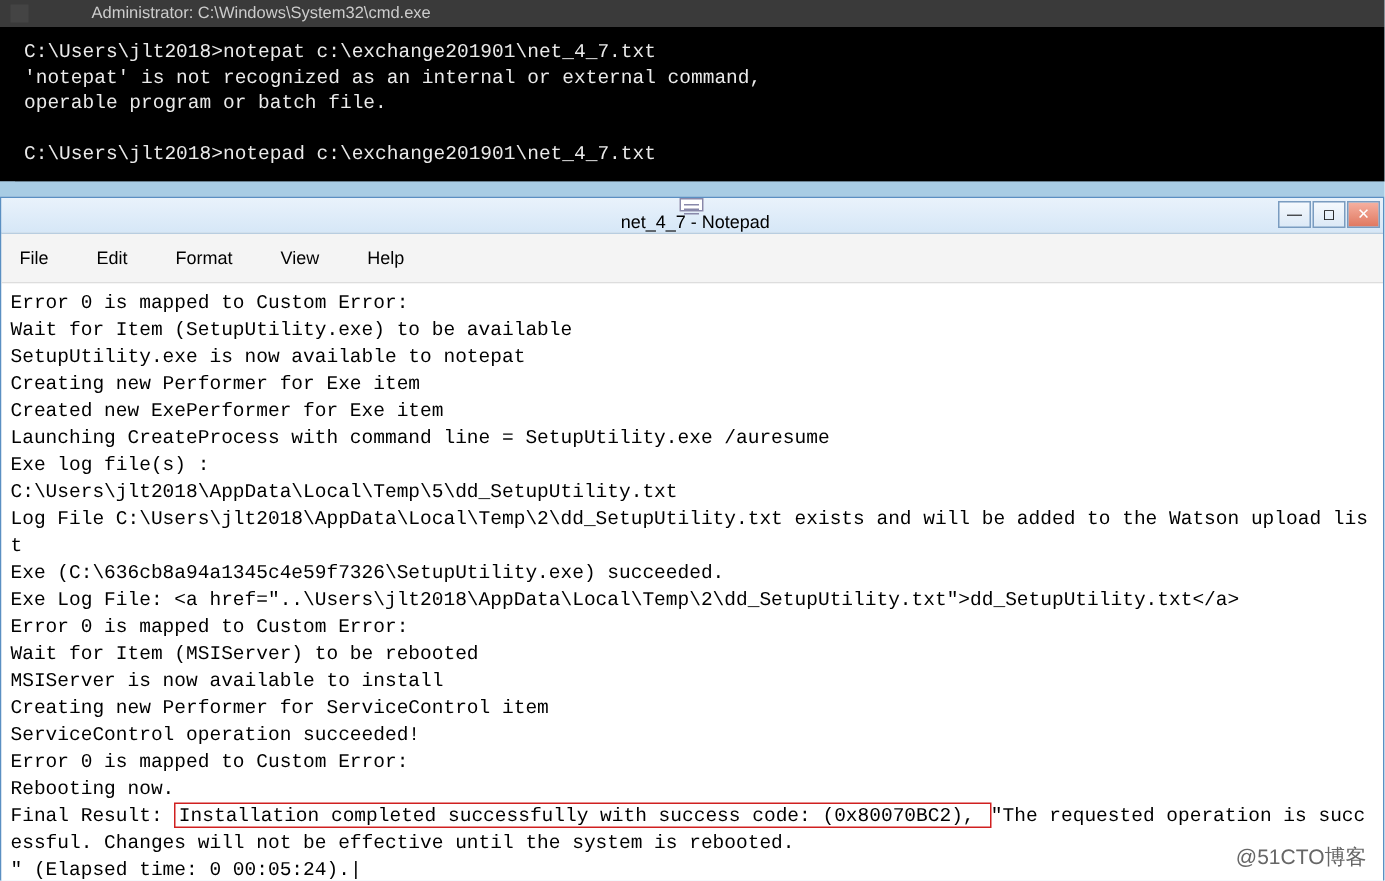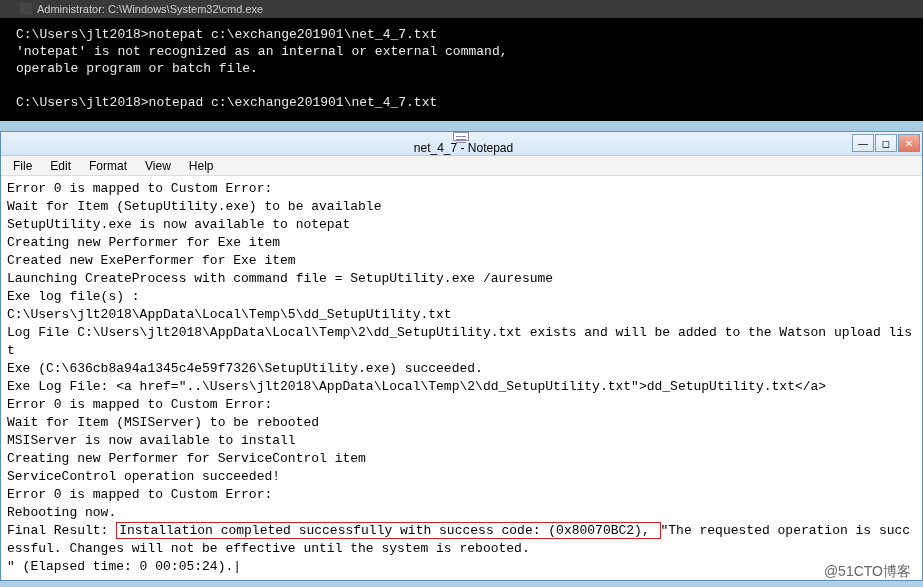--- a/index.html
+++ b/index.html
@@ -16,22 +16,23 @@
     .cmd-window {
       background: #000;
       width: 100%;
     }
     .cmd-titlebar {
       background: #3a3a3a;
       color: #ccc;
       height: 18px;
       display: flex;
       align-items: center;
-      padding-left: 20px;
+      padding-left: 7px;
       font-size: 11px;
+      gap: 37px;
     }
     .cmd-titlebar .cmd-icon {
       width: 12px; height: 12px;
       background: #444;
       margin-right: 5px;
       display: inline-block;
     }
     .cmd-body {
       background: #000;
       color: #eaeaea;
@@ -88,26 +89,26 @@
       background: linear-gradient(#f5f9fd,#dce9f6);
       display: flex;
       align-items: center;
       justify-content: center;
       font-size: 10px;
       cursor: pointer;
     }
     .np-winbtn.close { background: linear-gradient(#f5b0a0,#e07860); color:#fff; }
     .np-menubar {
       background: #f4f4f4;
-      height: 20px;
+      height: 33px;
       display: flex;
       align-items: center;
       padding-left: 4px;
       border-bottom: 1px solid #ddd;
-      gap: 2px;
+      gap: 16px;
     }
     .np-menuitem {
       padding: 2px 8px;
       font-size: 12px;
       color: #000;
       cursor: pointer;
     }
     .np-content {
       font-family: Consolas, "Courier New", monospace;
       font-size: 13px;
@@ -167,21 +168,21 @@
     <span class="np-menuitem">Edit</span>
     <span class="np-menuitem">Format</span>
     <span class="np-menuitem">View</span>
     <span class="np-menuitem">Help</span>
   </div>
   <div class="np-content"><span>Error 0 is mapped to Custom Error:</span>
 <span>Wait for Item (SetupUtility.exe) to be available</span>
 <span>SetupUtility.exe is now available to notepat</span>
 <span>Creating new Performer for Exe item</span>
 <span>Created new ExePerformer for Exe item</span>
-<span>Launching CreateProcess with command file = SetupUtility.exe /auresume</span>
+<span>Launching CreateProcess with command line = SetupUtility.exe /auresume</span>
 <span>Exe log file(s) :</span>
 <span>C:\Users\jlt2018\AppData\Local\Temp\5\dd_SetupUtility.txt</span>
 <span>Log File C:\Users\jlt2018\AppData\Local\Temp\2\dd_SetupUtility.txt exists and will be added to the Watson upload list</span>
 <span>Exe (C:\636cb8a94a1345c4e59f7326\SetupUtility.exe) succeeded.</span>
 <span>Exe Log File: &lt;a href="..\Users\jlt2018\AppData\Local\Temp\2\dd_SetupUtility.txt"&gt;dd_SetupUtility.txt&lt;/a&gt;</span>
 <span>Error 0 is mapped to Custom Error:</span>
 <span>Wait for Item (MSIServer) to be rebooted</span>
 <span>MSIServer is now available to install</span>
 <span>Creating new Performer for ServiceControl item</span>
 <span>ServiceControl operation succeeded!</span>

